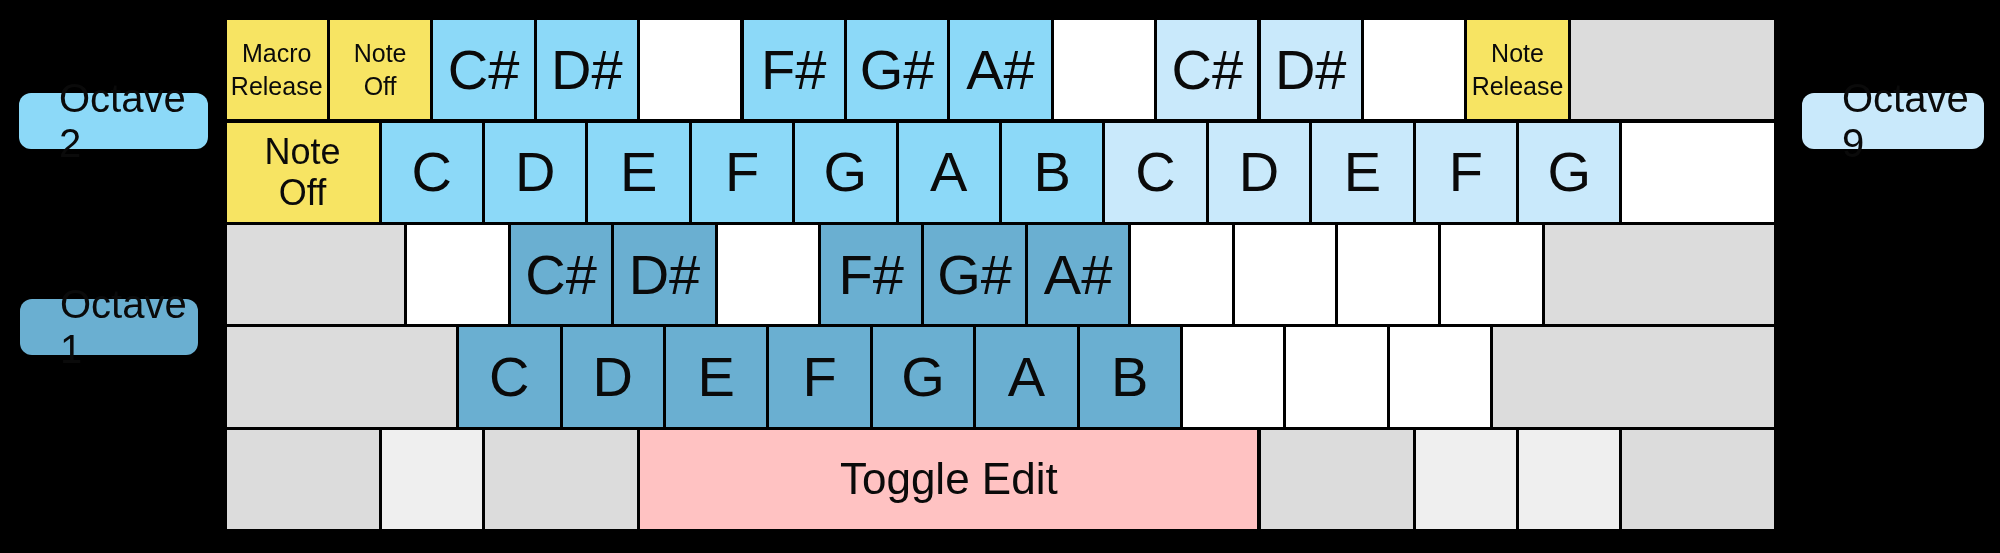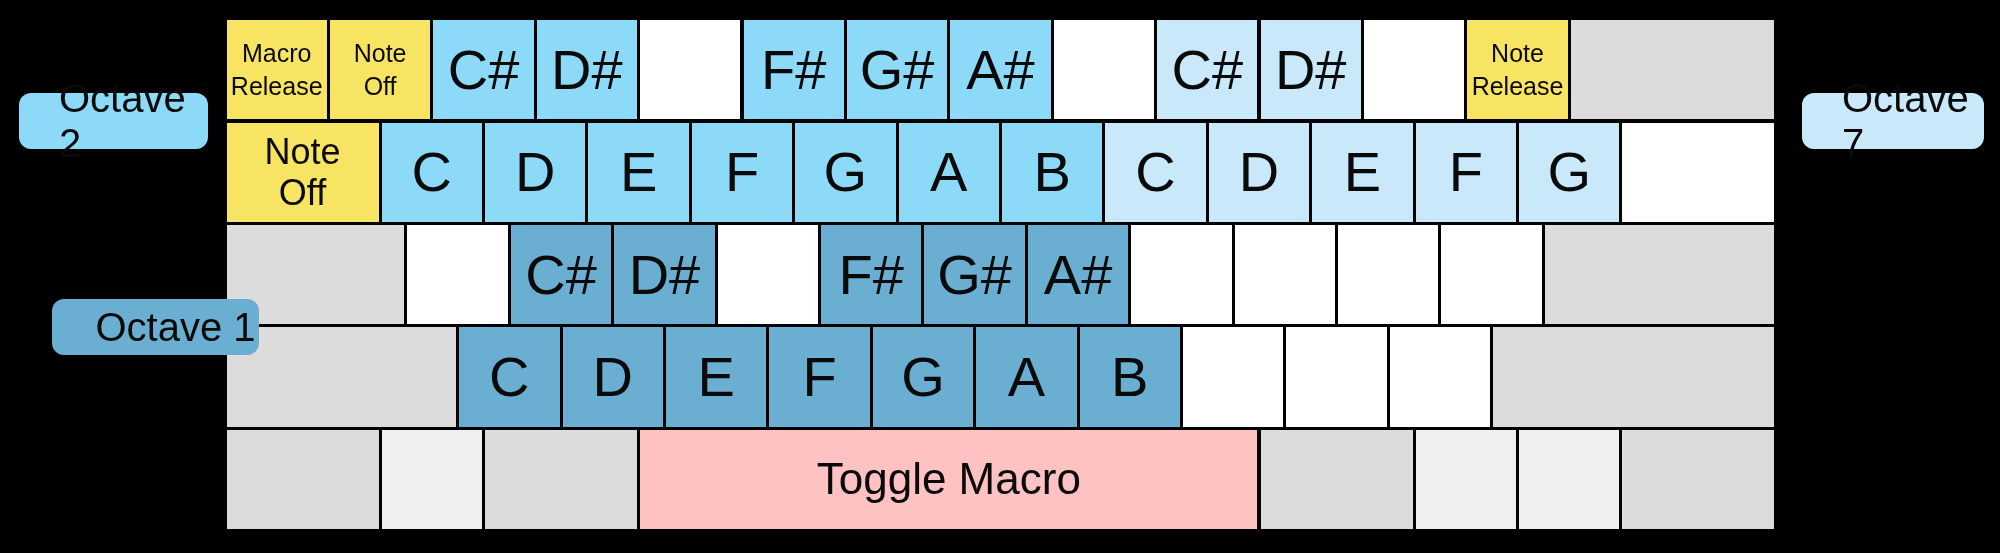--- a/index.html
+++ b/index.html
@@ -96,22 +96,22 @@
       <div class="key fs-note" style="left: 872.75px; top: 327.3px; width: 100.4px; height: 99.4px; background: rgb(106, 175, 209);">G</div>
       <div class="key fs-note" style="left: 976.15px; top: 327.3px; width: 100.4px; height: 99.4px; background: rgb(106, 175, 209);">A</div>
       <div class="key fs-note" style="left: 1079.55px; top: 327.3px; width: 100.4px; height: 99.4px; background: rgb(106, 175, 209);">B</div>
       <div class="key fs-note" style="left: 1182.95px; top: 327.3px; width: 100.4px; height: 99.4px; background: rgb(255, 255, 255);"></div>
       <div class="key fs-note" style="left: 1286.35px; top: 327.3px; width: 100.4px; height: 99.4px; background: rgb(255, 255, 255);"></div>
       <div class="key fs-note" style="left: 1389.75px; top: 327.3px; width: 100.4px; height: 99.4px; background: rgb(255, 255, 255);"></div>
       <div class="key fs-note" style="left: 1493.15px; top: 327.3px; width: 281.35px; height: 99.4px; background: rgb(220, 220, 220);"></div>
       <div class="key fs-note" style="left: 226.5px; top: 429.7px; width: 152.1px; height: 99.4px; background: rgb(220, 220, 220);"></div>
       <div class="key fs-note" style="left: 381.6px; top: 429.7px; width: 100.4px; height: 99.4px; background: rgb(239, 239, 239);"></div>
       <div class="key fs-note" style="left: 485px; top: 429.7px; width: 152.1px; height: 99.4px; background: rgb(220, 220, 220);"></div>
-      <div class="key fs-lg" style="left: 640.1px; top: 429.7px; width: 617.4px; height: 99.4px; background: rgb(255, 194, 194);">Toggle Macro</div>
+      <div class="key fs-lg" style="left: 640.1px; top: 429.7px; width: 617.4px; height: 99.4px; background: rgb(255, 194, 194);">Toggle Edit</div>
       <div class="key fs-note" style="left: 1260.5px; top: 429.7px; width: 152.1px; height: 99.4px; background: rgb(220, 220, 220);"></div>
       <div class="key fs-note" style="left: 1415.6px; top: 429.7px; width: 100.4px; height: 99.4px; background: rgb(239, 239, 239);"></div>
       <div class="key fs-note" style="left: 1519px; top: 429.7px; width: 100.4px; height: 99.4px; background: rgb(239, 239, 239);"></div>
       <div class="key fs-note" style="left: 1622.4px; top: 429.7px; width: 152.1px; height: 99.4px; background: rgb(220, 220, 220);"></div>
     </div>
   <div class="pill" id="pill-octave2" style="left: 19px; top: 93px; width: 189px; height: 56px; background: rgb(140, 217, 248);">Octave 2</div>
-  <div class="pill" id="pill-octave1" style="left: 20px; top: 299px; width: 207px; height: 56px; background: rgb(106, 175, 209); margin-left: 32px;">Octave 1</div>
-  <div class="pill" id="pill-octave3" style="left: 1802px; top: 93px; width: 182px; height: 56px; background: rgb(201, 233, 251);">Octave 7</div>
+  <div class="pill" id="pill-octave1" style="left: 20px; top: 299px; width: 178px; height: 56px; background: rgb(106, 175, 209);">Octave 1</div>
+  <div class="pill" id="pill-octave3" style="left: 1802px; top: 93px; width: 182px; height: 56px; background: rgb(201, 233, 251);">Octave 9</div>
 </div>
 
 </body></html>

